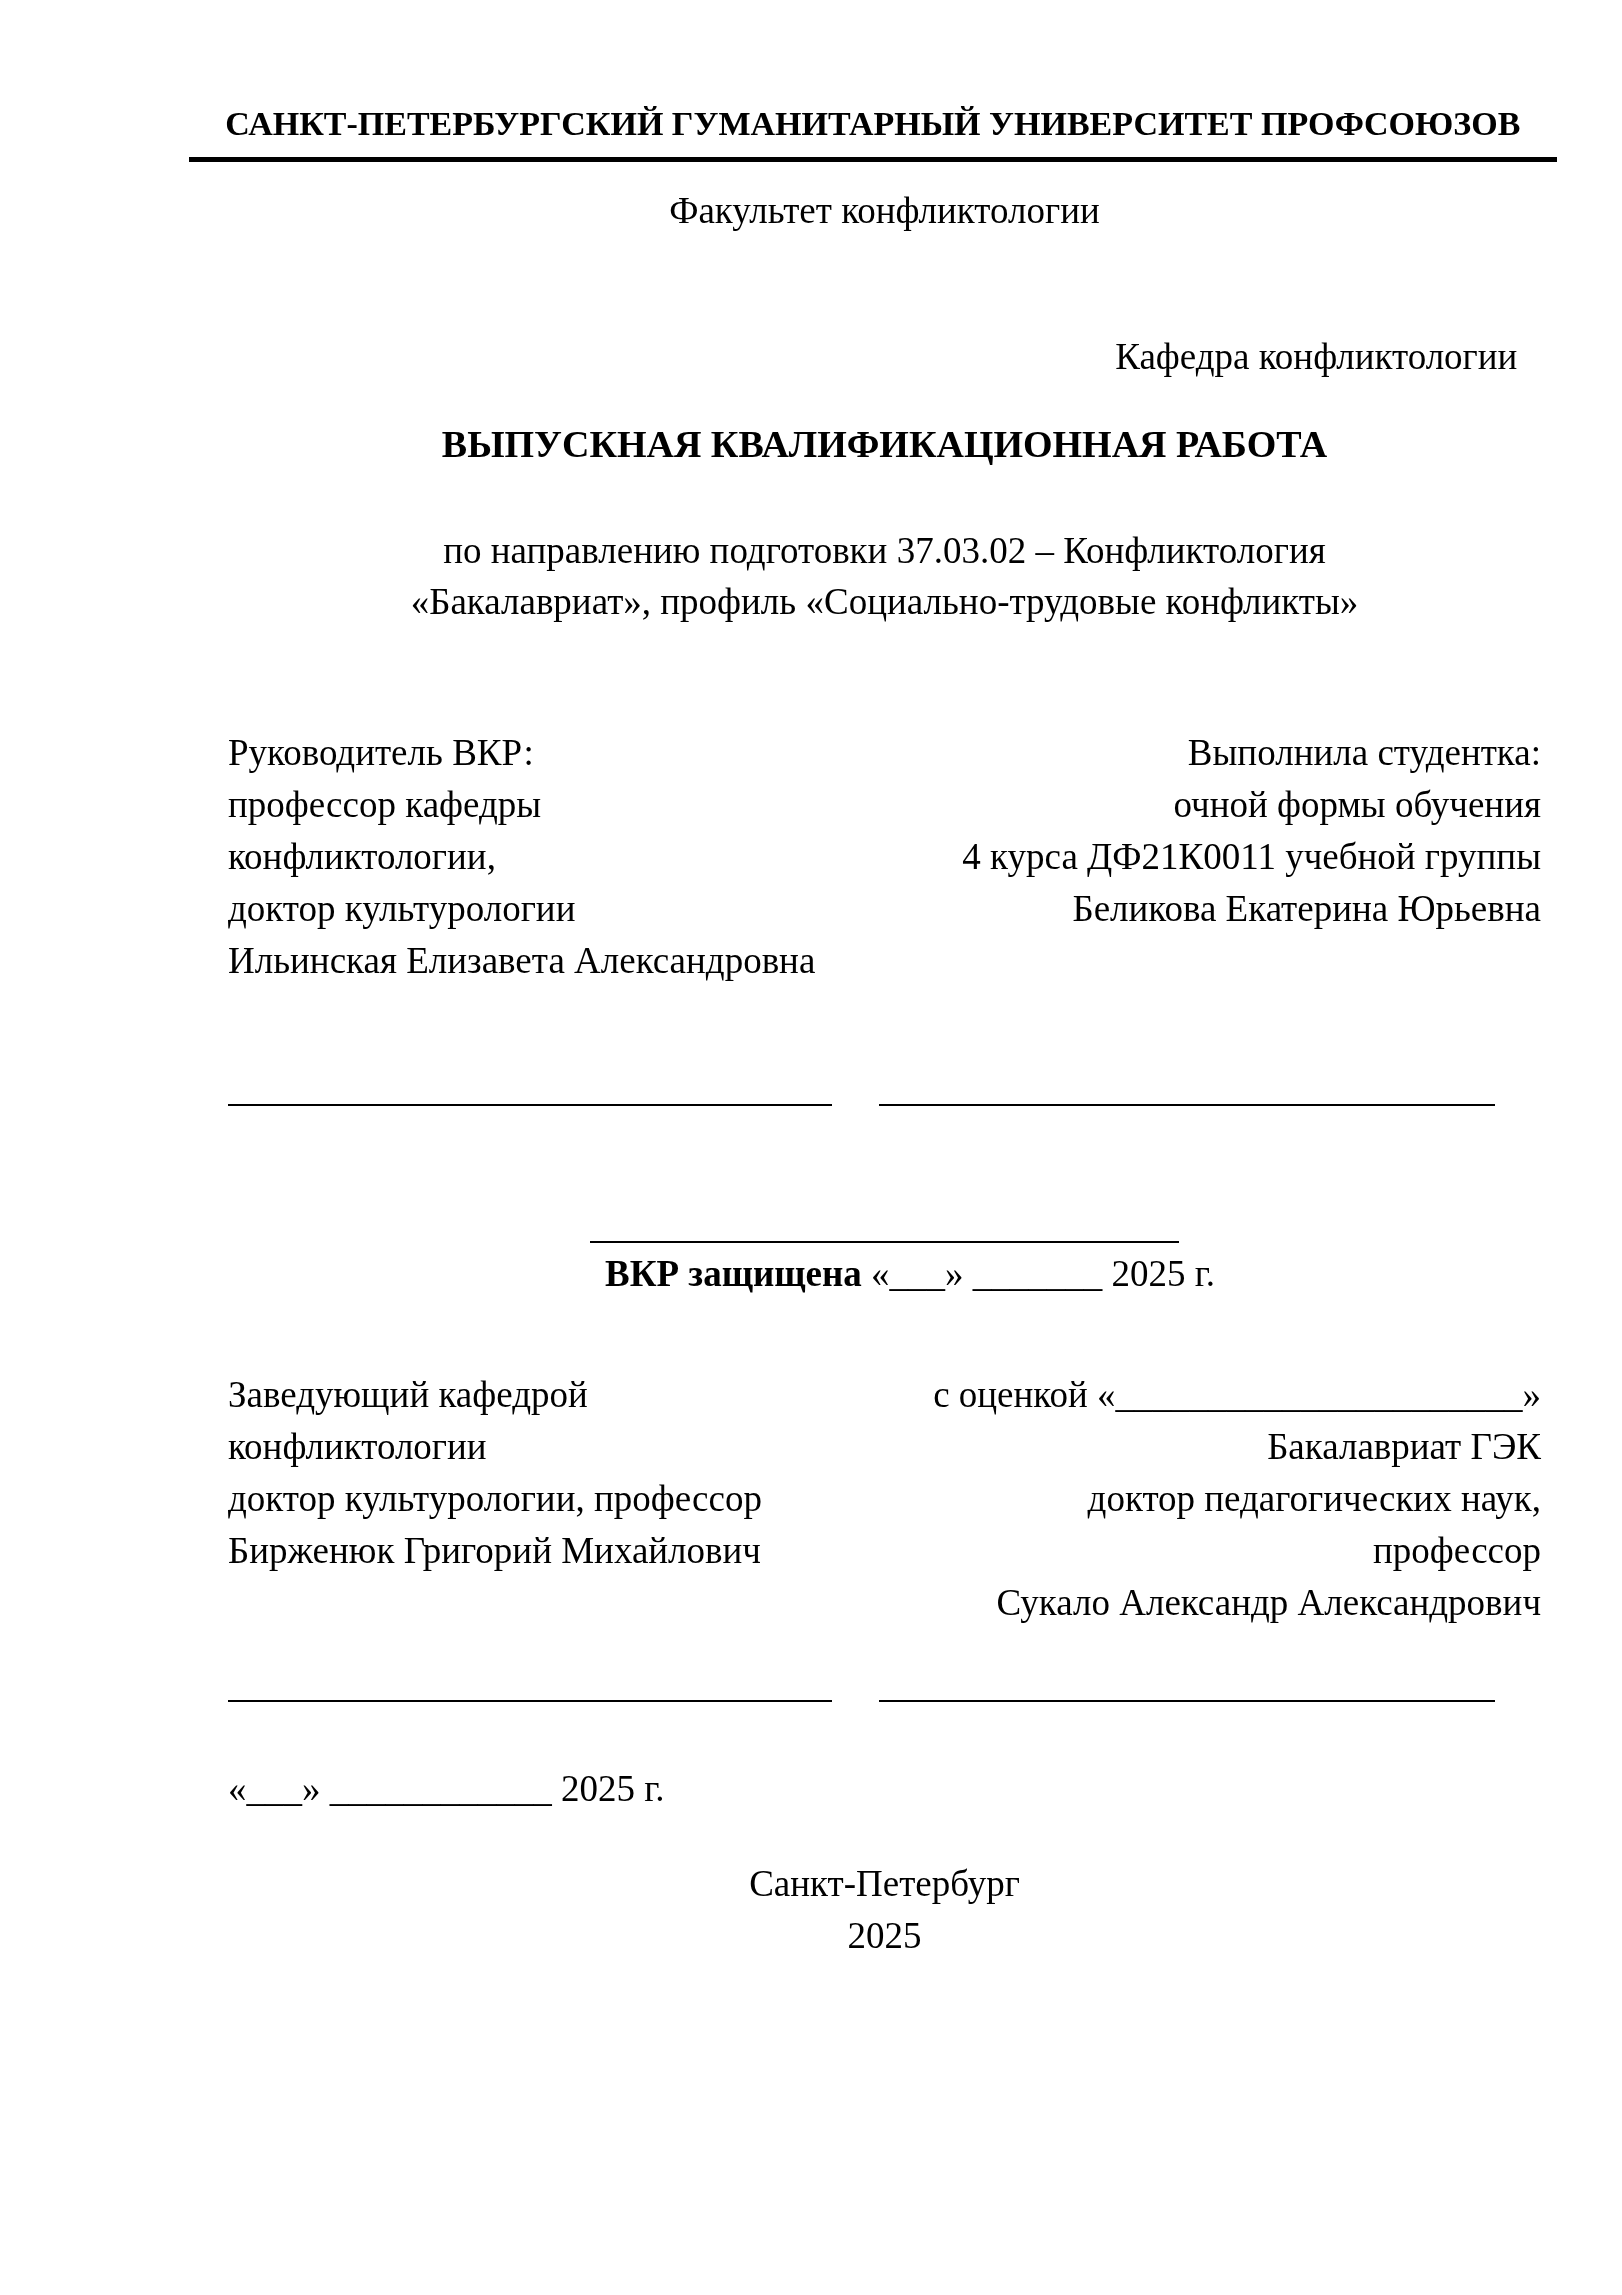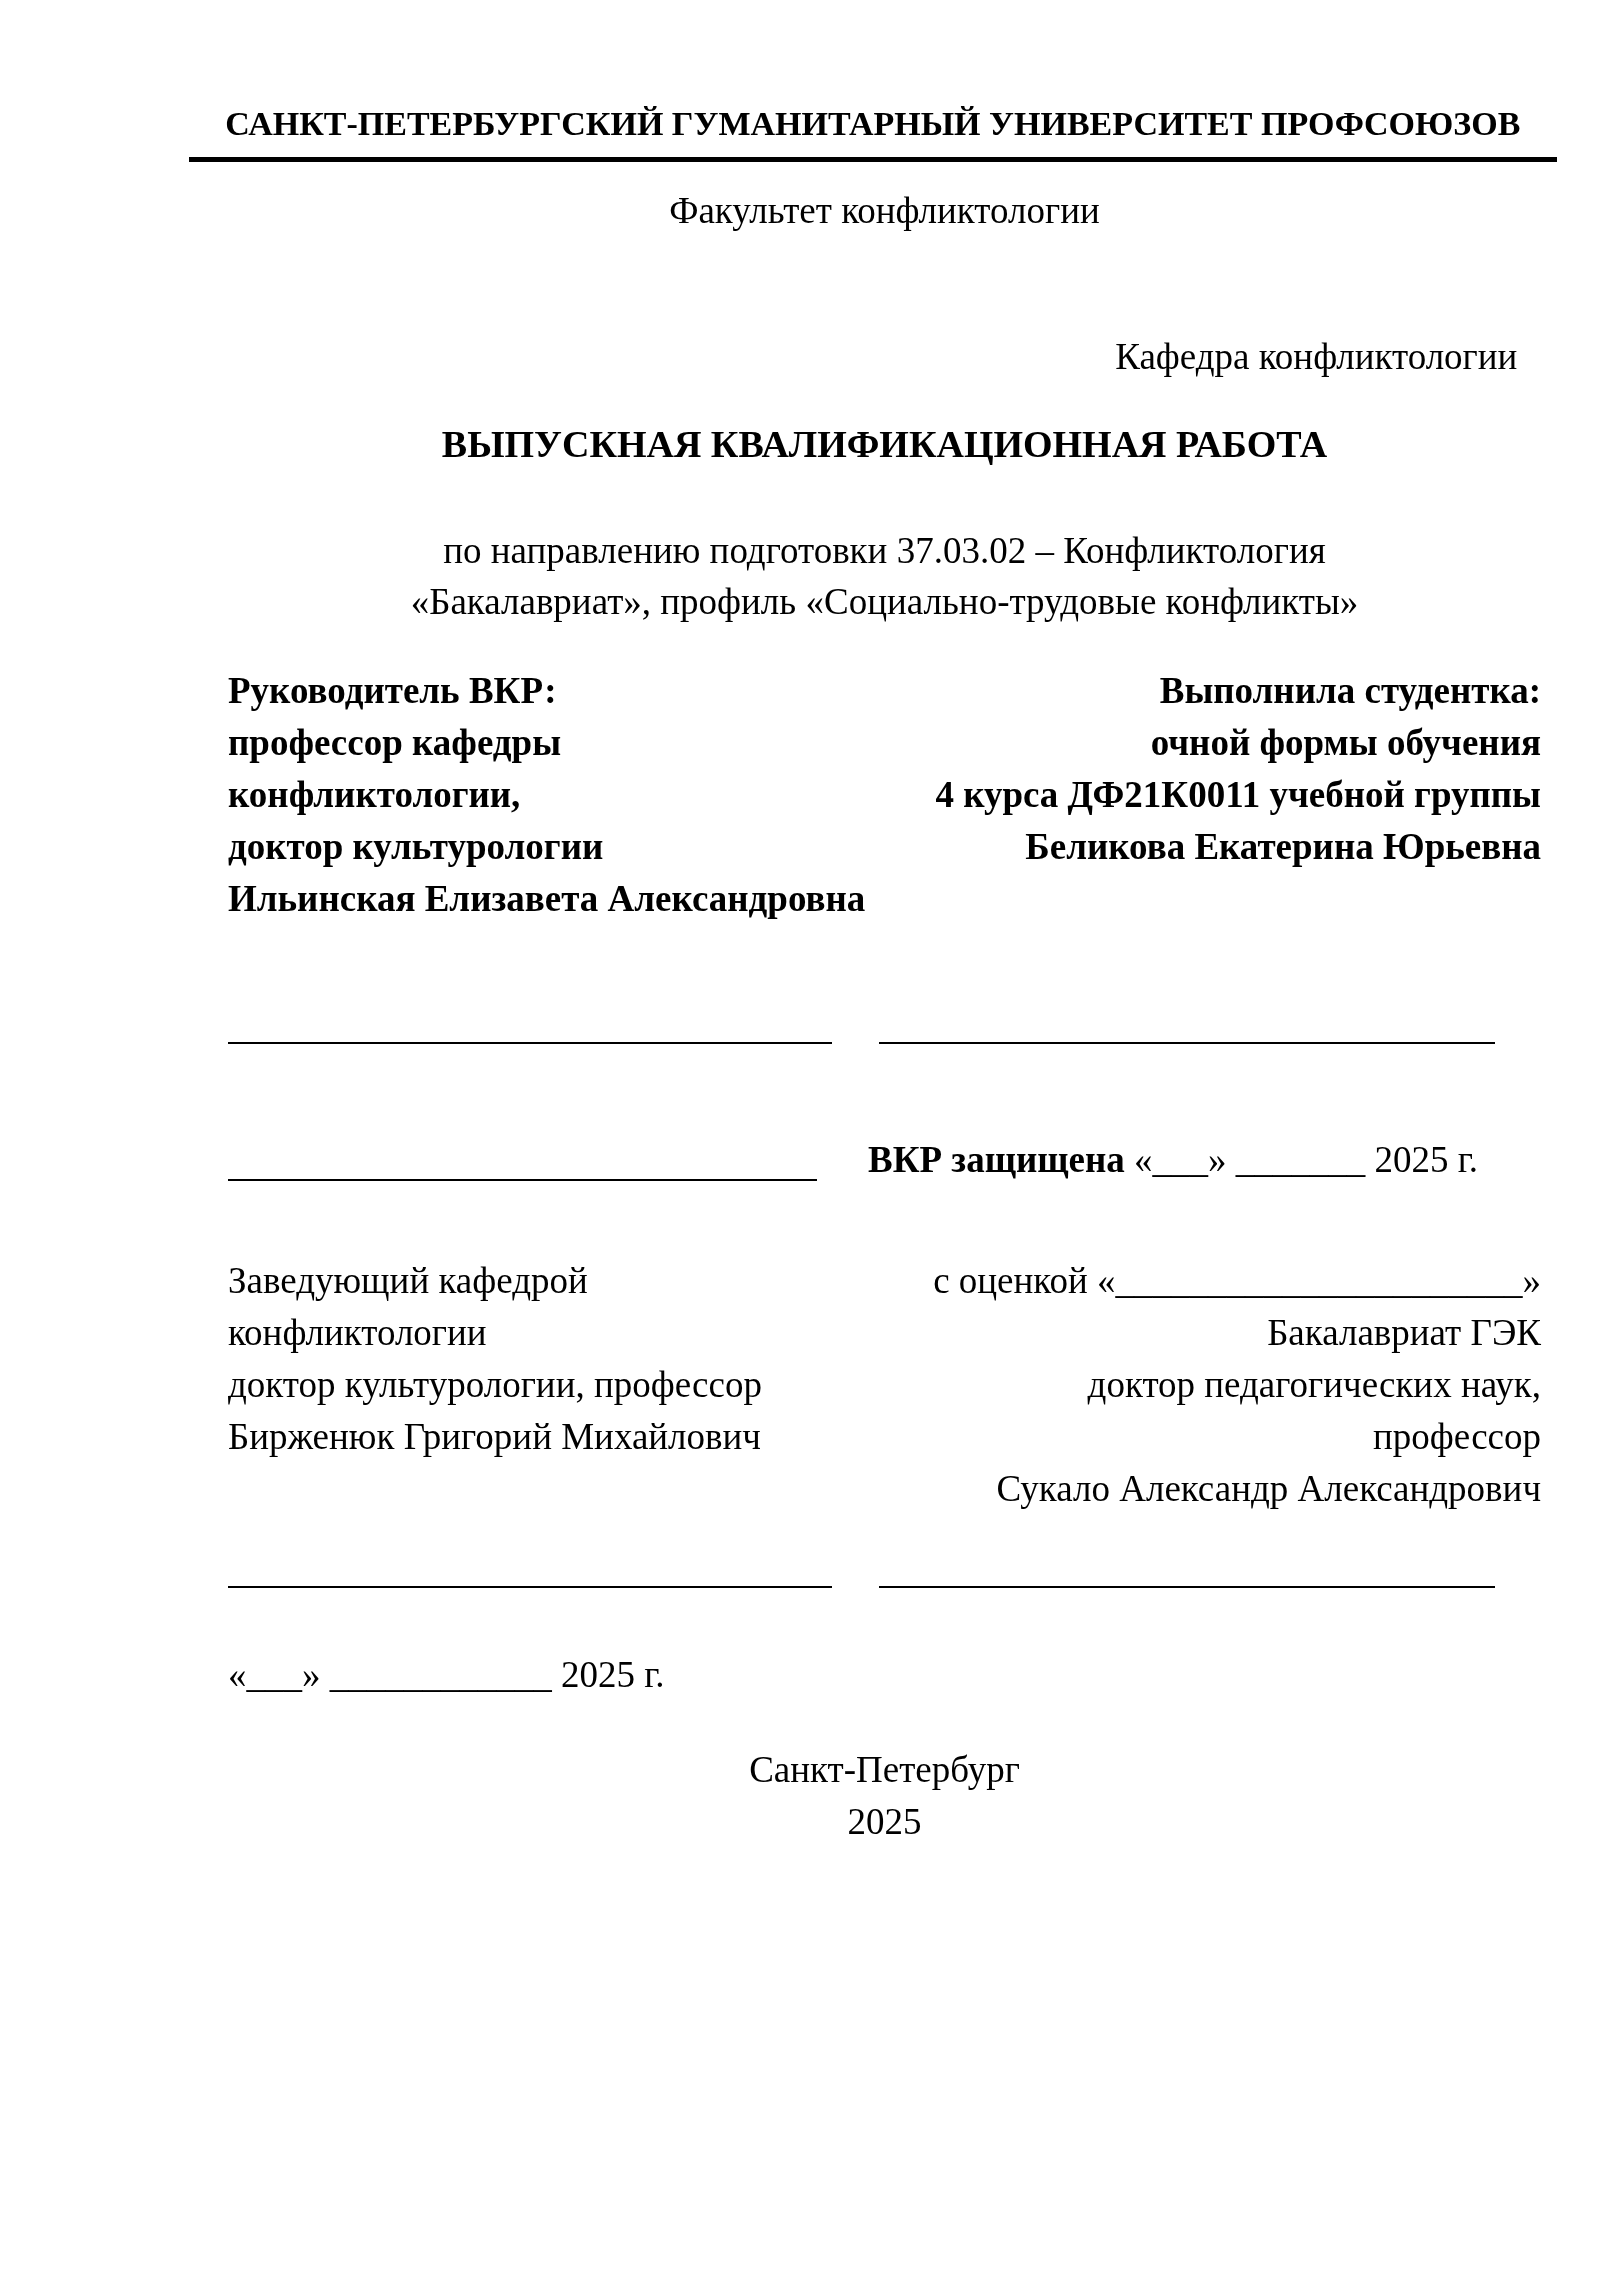--- a/index.html
+++ b/index.html
@@ -21,33 +21,33 @@
     margin: 0 -15.7px 0 -39px;
     padding-bottom: 7.9px;
     border-bottom: 5.5px solid #000;
   }
   .faculty   { margin-top: 23.6px;  font-size: 37px; line-height: 52px; text-align: center; }
   .department{ margin-top: 94px; font-size: 37px; line-height: 52px; text-align: right; padding-right: 23.6px; }
   .worktype  { margin-top: 35px;  font-size: 38px; line-height: 52px; font-weight: bold; text-align: center; }
   .title     { margin-top: 51px;  font-size: 38px; line-height: 51px; font-weight: bold; text-align: center; }
   .program   { margin-top: 55px;  font-size: 37px; line-height: 51px; text-align: center; }
 
-  .cols   { display: flex; margin-top: 38px; font-weight: bold; }
+  .cols   { display: flex; margin-top: 100px; }
   .col-l  { width: 640px; }
   .col-r  { flex: 1; text-align: right; }
   .line   { font-size: 37px; line-height: 52px; }
 
   .sig-row  { display: flex; height: 52px; }
   .sig-row1 { margin-top: 65px; }
   .sig-row2 { margin-top: 19px; }
   .sig      { border-bottom: 2.4px solid #000; height: 100%; }
   .sig-l    { width: 604px; }
   .sig-r    { width: 616px; margin-left: 47px; }
 
-  .defense-row { display: flex; align-items: flex-end; margin-top: 90px; }
+  .defense-row { display: flex; align-items: center; margin-top: 90px; flex-direction: column; }
   .def-line    { width: 589px; height: 47px; border-bottom: 2.4px solid #000; margin-bottom: 4.7px; }
   .def-text    { margin-left: 51px; font-size: 37px; line-height: 52px; white-space: nowrap; }
   .bold        { font-weight: bold; }
 
   .blocks    { display: flex; margin-top: 69px; }
   .date-line { margin-top: 63px; font-size: 37px; line-height: 52px; }
   .city      { margin-top: 43px; text-align: center; font-size: 37px; line-height: 52px; }
   .year      { text-align: center; font-size: 37px; line-height: 52px; }
 </style>
 </head>

